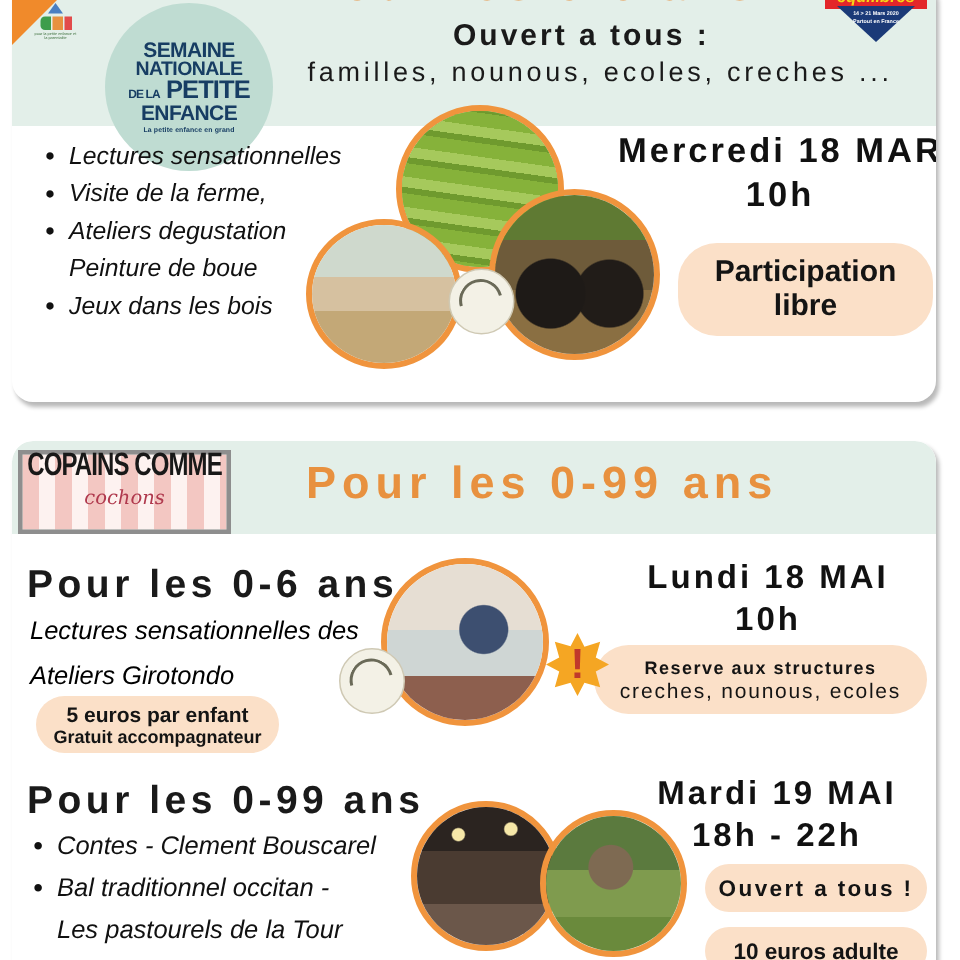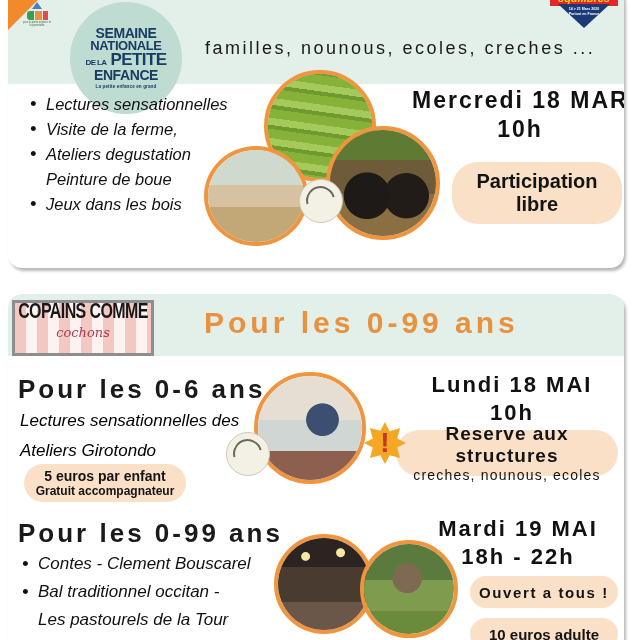--- a/index.html
+++ b/index.html
@@ -250,20 +250,21 @@
   </div>
 
   <div class="equilibres" style="left:540px; top:-4px;">
 
     <div class="eq-band">equilibres</div>
     <div class="eq-tri"></div>
     <div class="eq-tri-txt">14 &gt; 21 Mars 2020 Partout en France</div>
   </div>
 
   <div class="title-orange" style="left:196px; top:-14px; font-size:31px;">Pour les 0-6 ans</div>
+  <div class="subtitle-dark" style="left:294px; top:27px; font-size:20px;">Ouvert a tous :</div>
   <div class="subtitle-light" style="left:182px; top:52px; font-size:18px;">familles, nounous, ecoles, creches ...</div>
 
   <ul class="bullets" style="left:38px; top:106px; margin:0; padding:0; font-size:16.5px; line-height:25px;">
     <li class="bul">Lectures sensationnelles</li>
     <li class="bul">Visite de la ferme,</li>
     <li class="bul">Ateliers degustation</li>
     <li class="cont">Peinture de boue</li>
     <li class="bul">Jeux dans les bois</li>
   </ul>
 
@@ -332,21 +333,21 @@
   </div>
 
   <div class="starburst" style="left:356px; top:128px;">
     <span>!</span>
   </div>
 
   <div class="date-line" style="left:404px; top:78px; width:200px; font-size:22px;">Lundi 18 MAI</div>
   <div class="date-line" style="left:404px; top:106px; width:200px; font-size:22px;">10h</div>
 
   <div class="pill" style="left:388px; top:136px; width:222px; height:46px;">
-    <span class="pill-bold" style="font-size:19px; letter-spacing:1px;">Reserve aux structures</span>
+    <span class="pill-bold" style="font-size:12px; letter-spacing:1px;">Reserve aux structures</span>
     <span style="font-size:14px; letter-spacing:1.2px;">creches, nounous, ecoles</span>
   </div>
 
   <div class="subtitle-dark" style="left:10px; top:224px; font-size:26px; letter-spacing:3px;">Pour les 0-99 ans</div>
 
   <ul class="bullets" style="left:30px; top:256px; margin:0; padding:0; font-size:17px; line-height:28px;">
     <li class="bul">Contes - Clement Bouscarel</li>
     <li class="bul">Bal traditionnel occitan -</li>
     <li class="cont">Les pastourels de la Tour</li>
     <li class="cont">Burgers de la ferme &amp; bieres des Acolytes</li>

